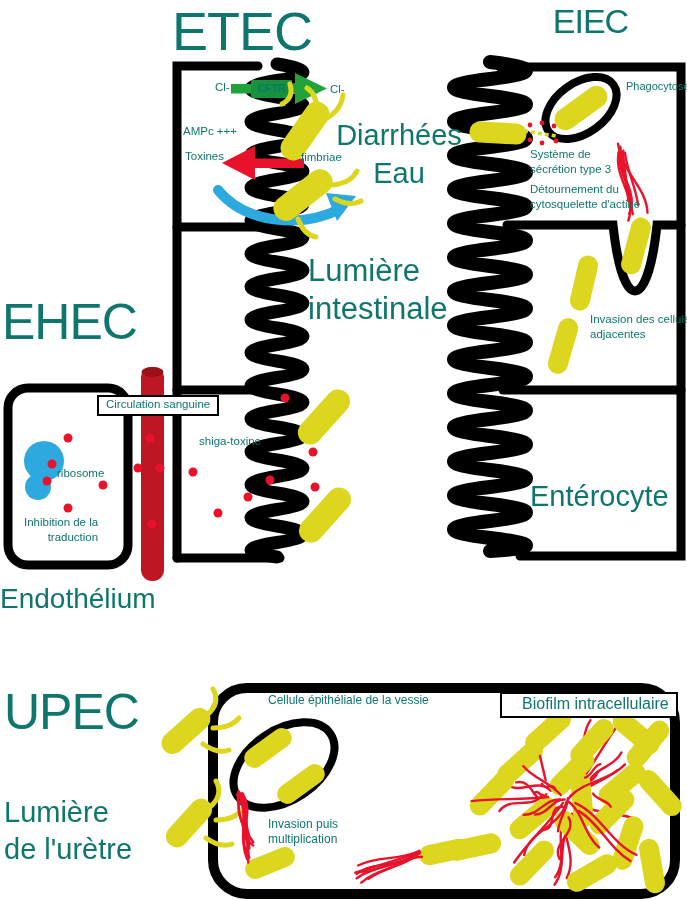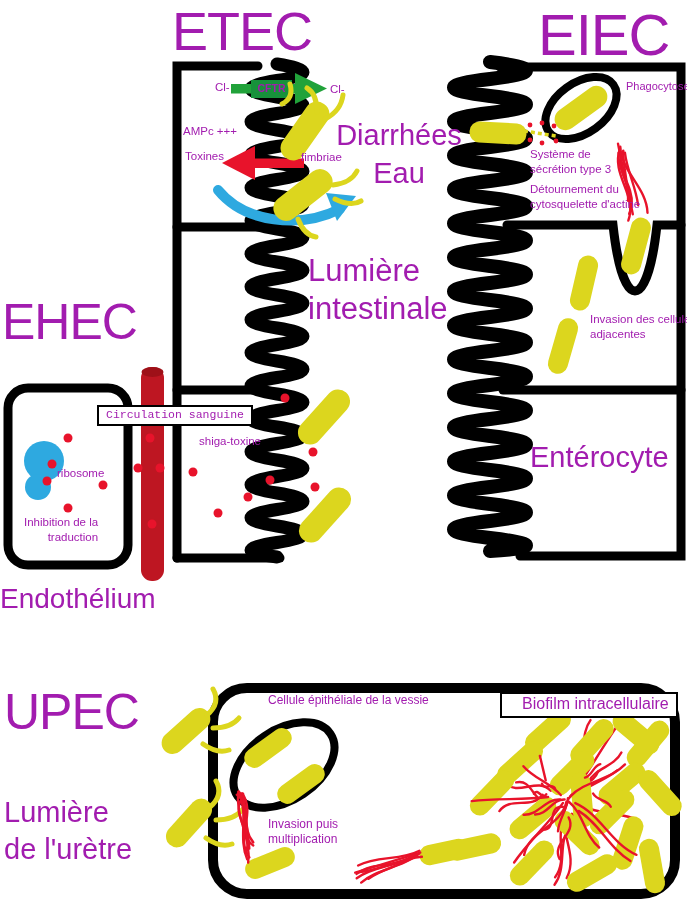--- a/index.html
+++ b/index.html
@@ -1,19 +1,19 @@
 <!DOCTYPE html>
 <html><head>
 <meta charset="utf-8">
 <style>
   html,body{margin:0;padding:0;background:#fff;}
   #stage{position:relative;width:687px;height:900px;background:#fff;overflow:hidden;
          font-family:"Liberation Sans",sans-serif;color:#111;}
   #art{position:absolute;left:0;top:0;}
-  .lbl{position:absolute;white-space:nowrap;color:#a21caf;line-height:1.15;}
+  .lbl{position:absolute;white-space:nowrap;color:#0f766e;line-height:1.15;}
   .sm{font-size:11.5px;}
   .xs{font-size:11px;padding-left:24px;}
   .md{font-size:12px;}
   .title{font-size:52px;letter-spacing:-1px;text-align:center;}
   .big{font-size:29px;}
   .ctr{text-align:center;}
   .boxed{background:#fff;border:2px solid #000;padding:1px 7px 3px 7px;}
   .cftr{font-size:10.5px;font-weight:bold;text-align:center;width:41px;}
   .two-line div{white-space:nowrap;}
 </style>
@@ -294,39 +294,39 @@
         <path d="M 567.9 798.2 C 567.3 810.0 558.6 819.3 558.0 831.2"></path>
         <path d="M 570.1 796.6 C 585.2 780.5 609.8 780.6 625.0 764.4"></path>
         <path d="M 593.1 793.5 C 596.9 800.8 607.1 799.4 610.8 806.7"></path>
         <path d="M 585.0 777.6 C 592.4 775.7 592.9 766.0 600.3 764.1"></path>
         <path d="M 566.5 801.6 C 561.4 826.5 529.2 830.0 524.1 854.9"></path>
         <path d="M 575.3 803.1 C 600.7 814.4 611.1 843.5 636.5 854.8"></path>
       </g>
 </svg>
 
 <div class="lbl title" style="left:172px;top:0px;width:120px;font-size:54px;">ETEC</div>
-<div class="lbl title" style="left:538px;top:2px;width:105px;font-size:58px;">EIEC</div>
+<div class="lbl title" style="left:538px;top:2px;width:105px;font-size:34px;">EIEC</div>
 <div class="lbl title" style="left:2px;top:294px;width:132px;font-size:50px;">EHEC</div>
 <div class="lbl title" style="left:4px;top:684px;width:118px;font-size:50px;">UPEC</div>
 
 <div class="lbl sm" style="left:215px;top:81px;">Cl-</div>
 <div class="lbl sm" style="left:330px;top:83px;">Cl-</div>
 <div class="lbl cftr" style="left:251px;top:82px;">CFTR</div>
 <div class="lbl sm" style="left:183px;top:125px;">AMPc +++</div>
 <div class="lbl sm" style="left:185px;top:150px;">Toxines</div>
 <div class="lbl sm" style="left:301px;top:151px;">fimbriae</div>
 <div class="lbl big ctr" style="left:333px;top:119px;width:132px;">Diarrhées</div>
 <div class="lbl big ctr" style="left:333px;top:157px;width:132px;">Eau</div>
 
 <div class="lbl two-line" style="left:308px;top:252px;font-size:31px;line-height:1.24;">
   <div>Lumière</div>
   <div>intestinale</div>
 </div>
 
-<div class="lbl sm boxed" style="left:97px;top:405px;font-family:Liberation Mono, monospace;">Circulation sanguine</div>
+<div class="lbl sm boxed" style="left:97px;top:395px;">Circulation sanguine</div>
 <div class="lbl sm" style="left:199px;top:435px;">shiga-toxine</div>
 <div class="lbl sm" style="left:57px;top:467px;">ribosome</div>
 <div class="lbl two-line sm" style="left:24px;top:515px;line-height:1.3;text-align:right;">
   <div>Inhibition de la</div>
   <div>traduction</div>
 </div>
 <div class="lbl" style="left:0px;top:572px;font-size:28px;margin-top:11px;">Endothélium</div>
 
 <div class="lbl xs" style="left:602px;top:80px;">Phagocytose</div>
 <div class="lbl two-line sm" style="left:530px;top:147px;line-height:1.3;">
@@ -334,21 +334,21 @@
   <div>sécrétion type 3</div>
 </div>
 <div class="lbl two-line sm" style="left:530px;top:182px;line-height:1.3;">
   <div>Détournement du</div>
   <div>cytosquelette d'actine</div>
 </div>
 <div class="lbl two-line sm" style="left:590px;top:312px;line-height:1.3;">
   <div>Invasion des cellules</div>
   <div>adjacentes</div>
 </div>
-<div class="lbl big" style="left:530px;top:441px;">Entérocyte</div>
+<div class="lbl big" style="left:530px;top:480px;">Entérocyte</div>
 
 <div class="lbl two-line" style="left:4px;top:794px;font-size:29px;line-height:1.26;">
   <div>Lumière</div>
   <div>de l'urètre</div>
 </div>
 <div class="lbl md" style="left:268px;top:694px;">Cellule épithéliale de la vessie</div>
 <div class="lbl boxed" style="left:500px;top:692px;font-size:16px;padding-left:20px;">Biofilm intracellulaire</div>
 <div class="lbl two-line md" style="left:268px;top:817px;line-height:1.28;">
   <div>Invasion puis</div>
   <div>multiplication</div>

